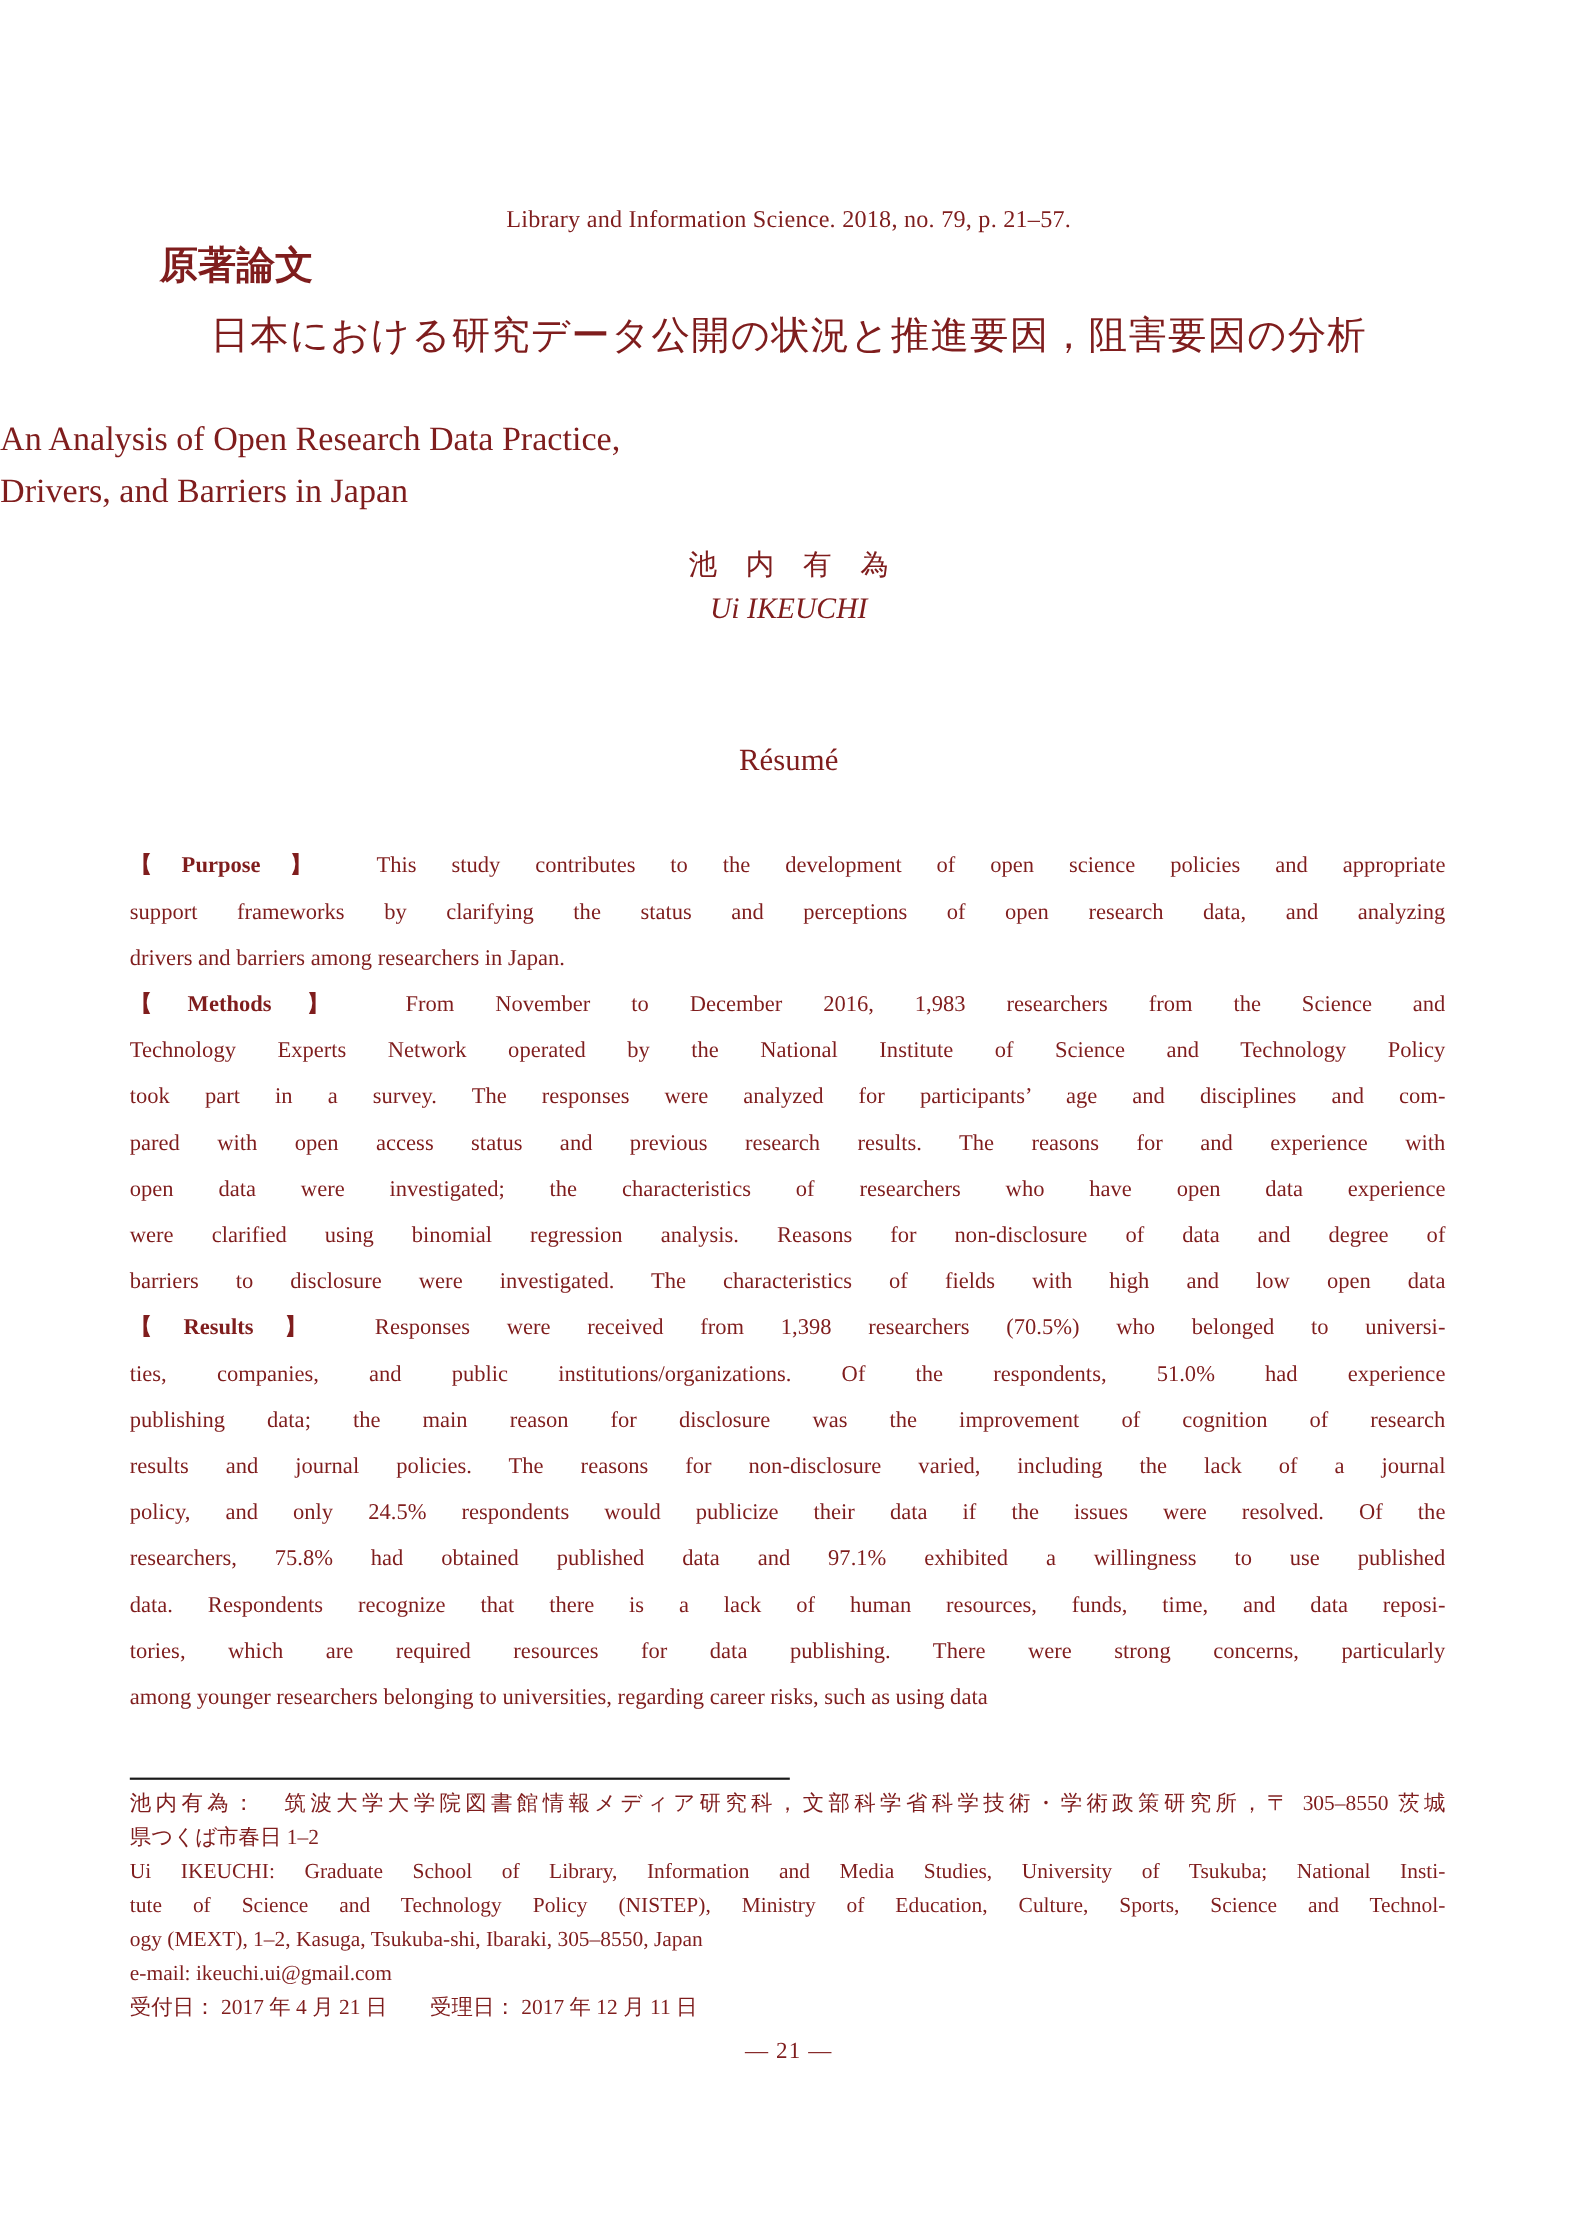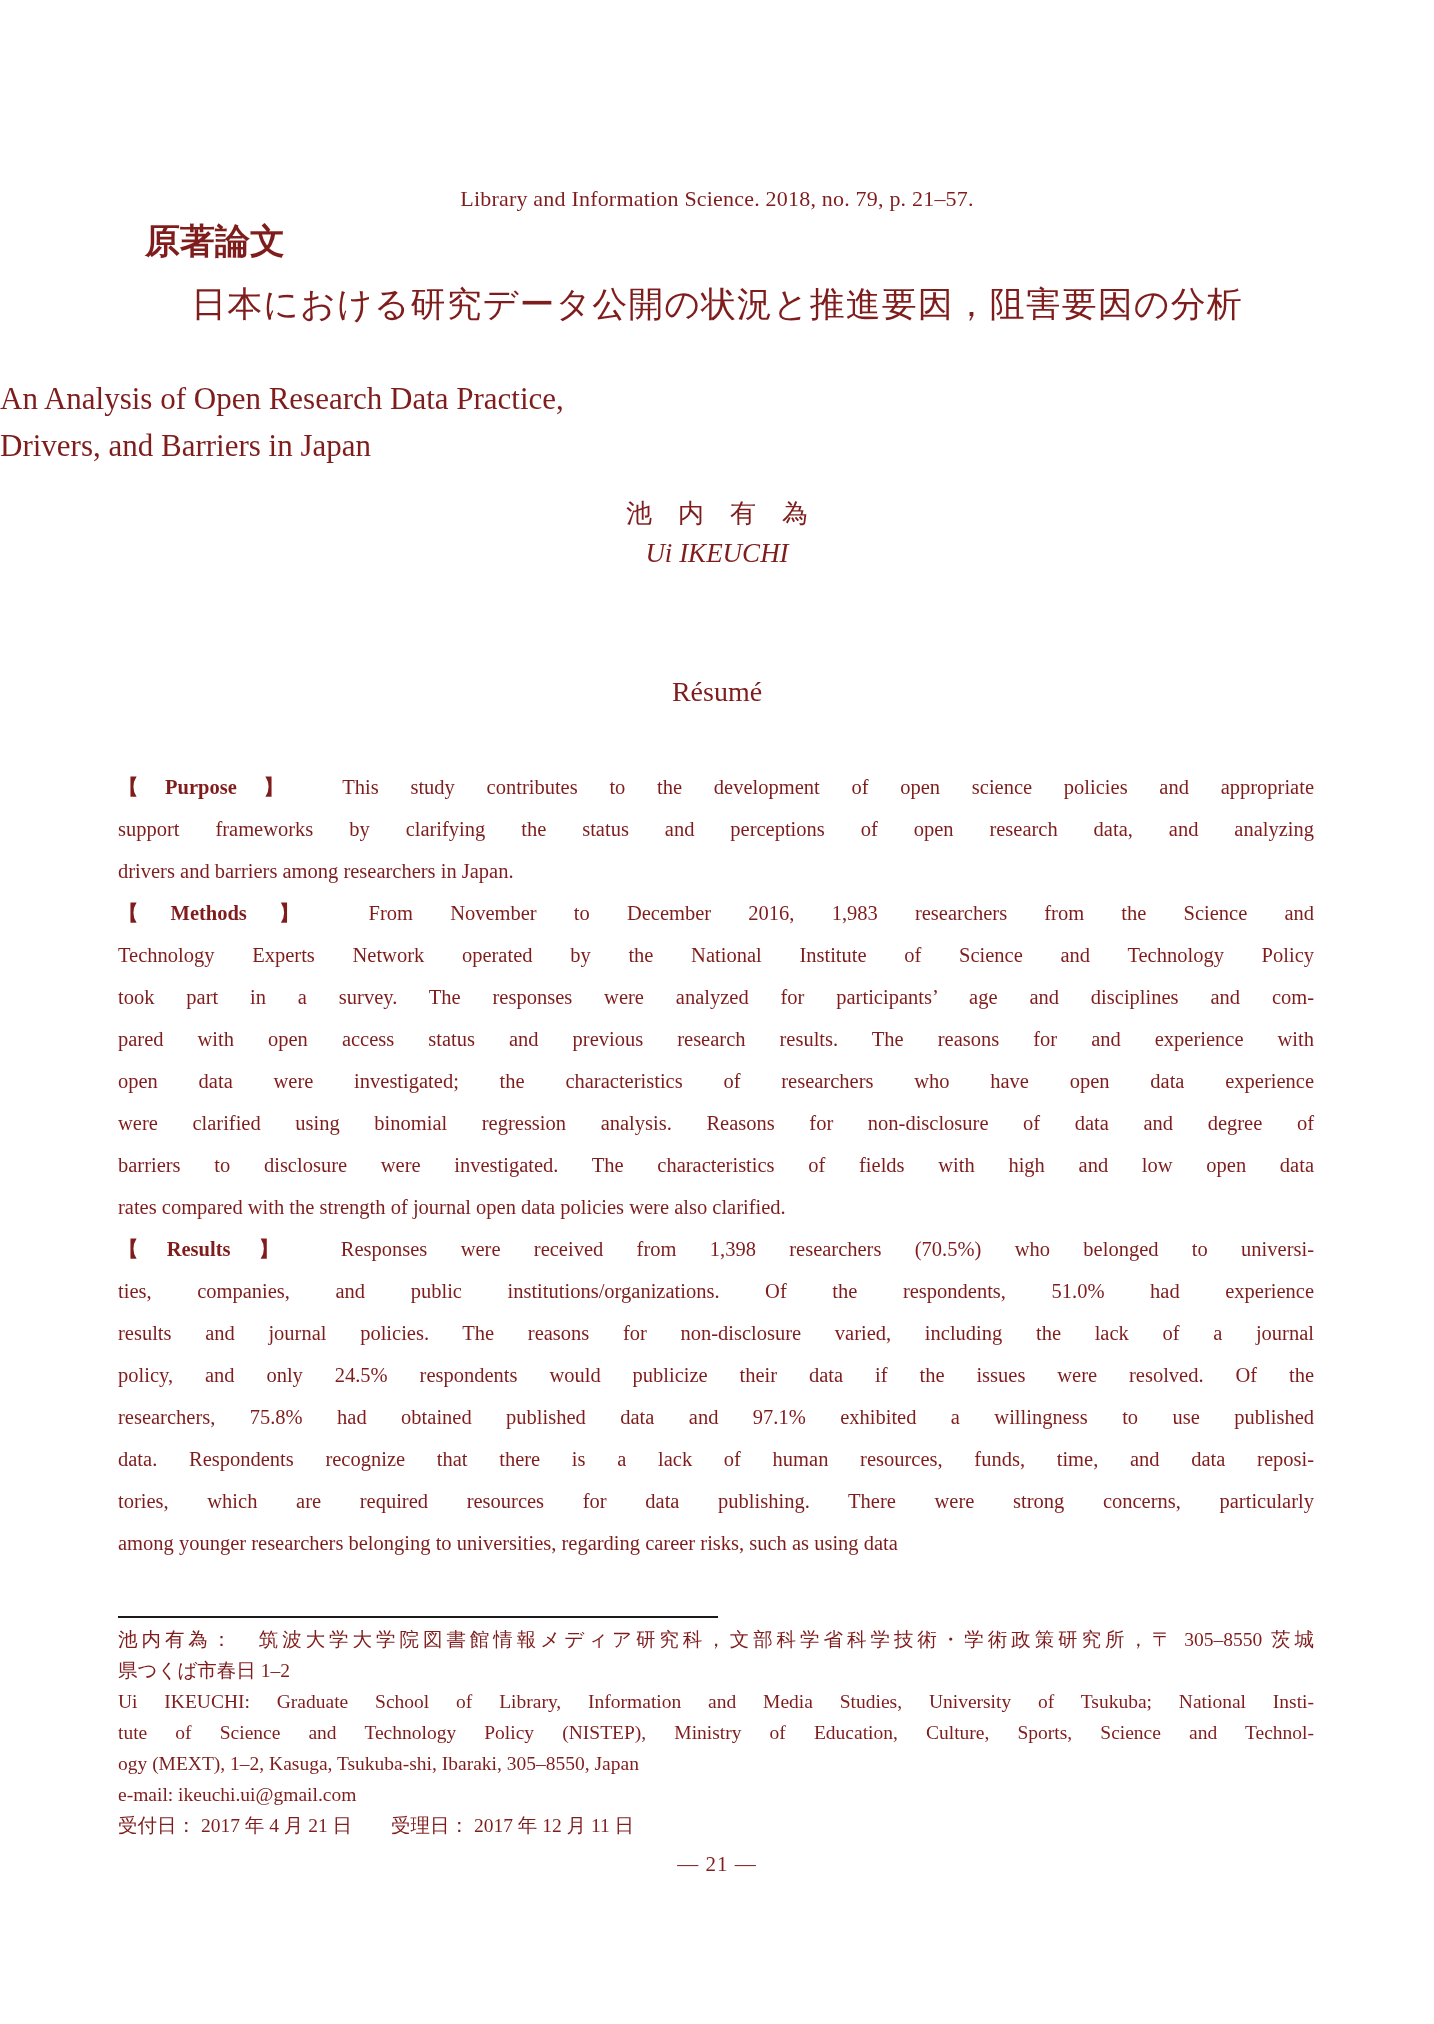--- a/index.html
+++ b/index.html
@@ -149,25 +149,25 @@
         <div class="tline tline-last">drivers and barriers among researchers in Japan.</div>
       </div>
     <div>
         <div class="tline"><span class="seclabel">【Methods】</span> From November to December 2016, 1,983 researchers from the Science and</div>
         <div class="tline">Technology Experts Network operated by the National Institute of Science and Technology Policy</div>
         <div class="tline">took part in a survey. The responses were analyzed for participants’ age and disciplines and com-</div>
         <div class="tline">pared with open access status and previous research results. The reasons for and experience with</div>
         <div class="tline">open data were investigated; the characteristics of researchers who have open data experience</div>
         <div class="tline">were clarified using binomial regression analysis. Reasons for non-disclosure of data and degree of</div>
         <div class="tline">barriers to disclosure were investigated. The characteristics of fields with high and low open data</div>
-        <div class="tline tline-last">rates compared with the strength of journal open data policies were also clarified.</div>
       </div>
     <div>
         <div class="tline"><span class="seclabel">【Results】</span> Responses were received from 1,398 researchers (70.5%) who belonged to universi-</div>
         <div class="tline">ties, companies, and public institutions/organizations. Of the respondents, 51.0% had experience</div>
+        <div class="tline">publishing data; the main reason for disclosure was the improvement of cognition of research</div>
         <div class="tline">results and journal policies. The reasons for non-disclosure varied, including the lack of a journal</div>
         <div class="tline">policy, and only 24.5% respondents would publicize their data if the issues were resolved. Of the</div>
         <div class="tline">researchers, 75.8% had obtained published data and 97.1% exhibited a willingness to use published</div>
         <div class="tline">data. Respondents recognize that there is a lack of human resources, funds, time, and data reposi-</div>
         <div class="tline">tories, which are required resources for data publishing. There were strong concerns, particularly</div>
         <div class="tline tline-last">among younger researchers belonging to universities, regarding career risks, such as using data</div>
       </div>
   </div>
 
   <div class="footnote-divider"></div>

